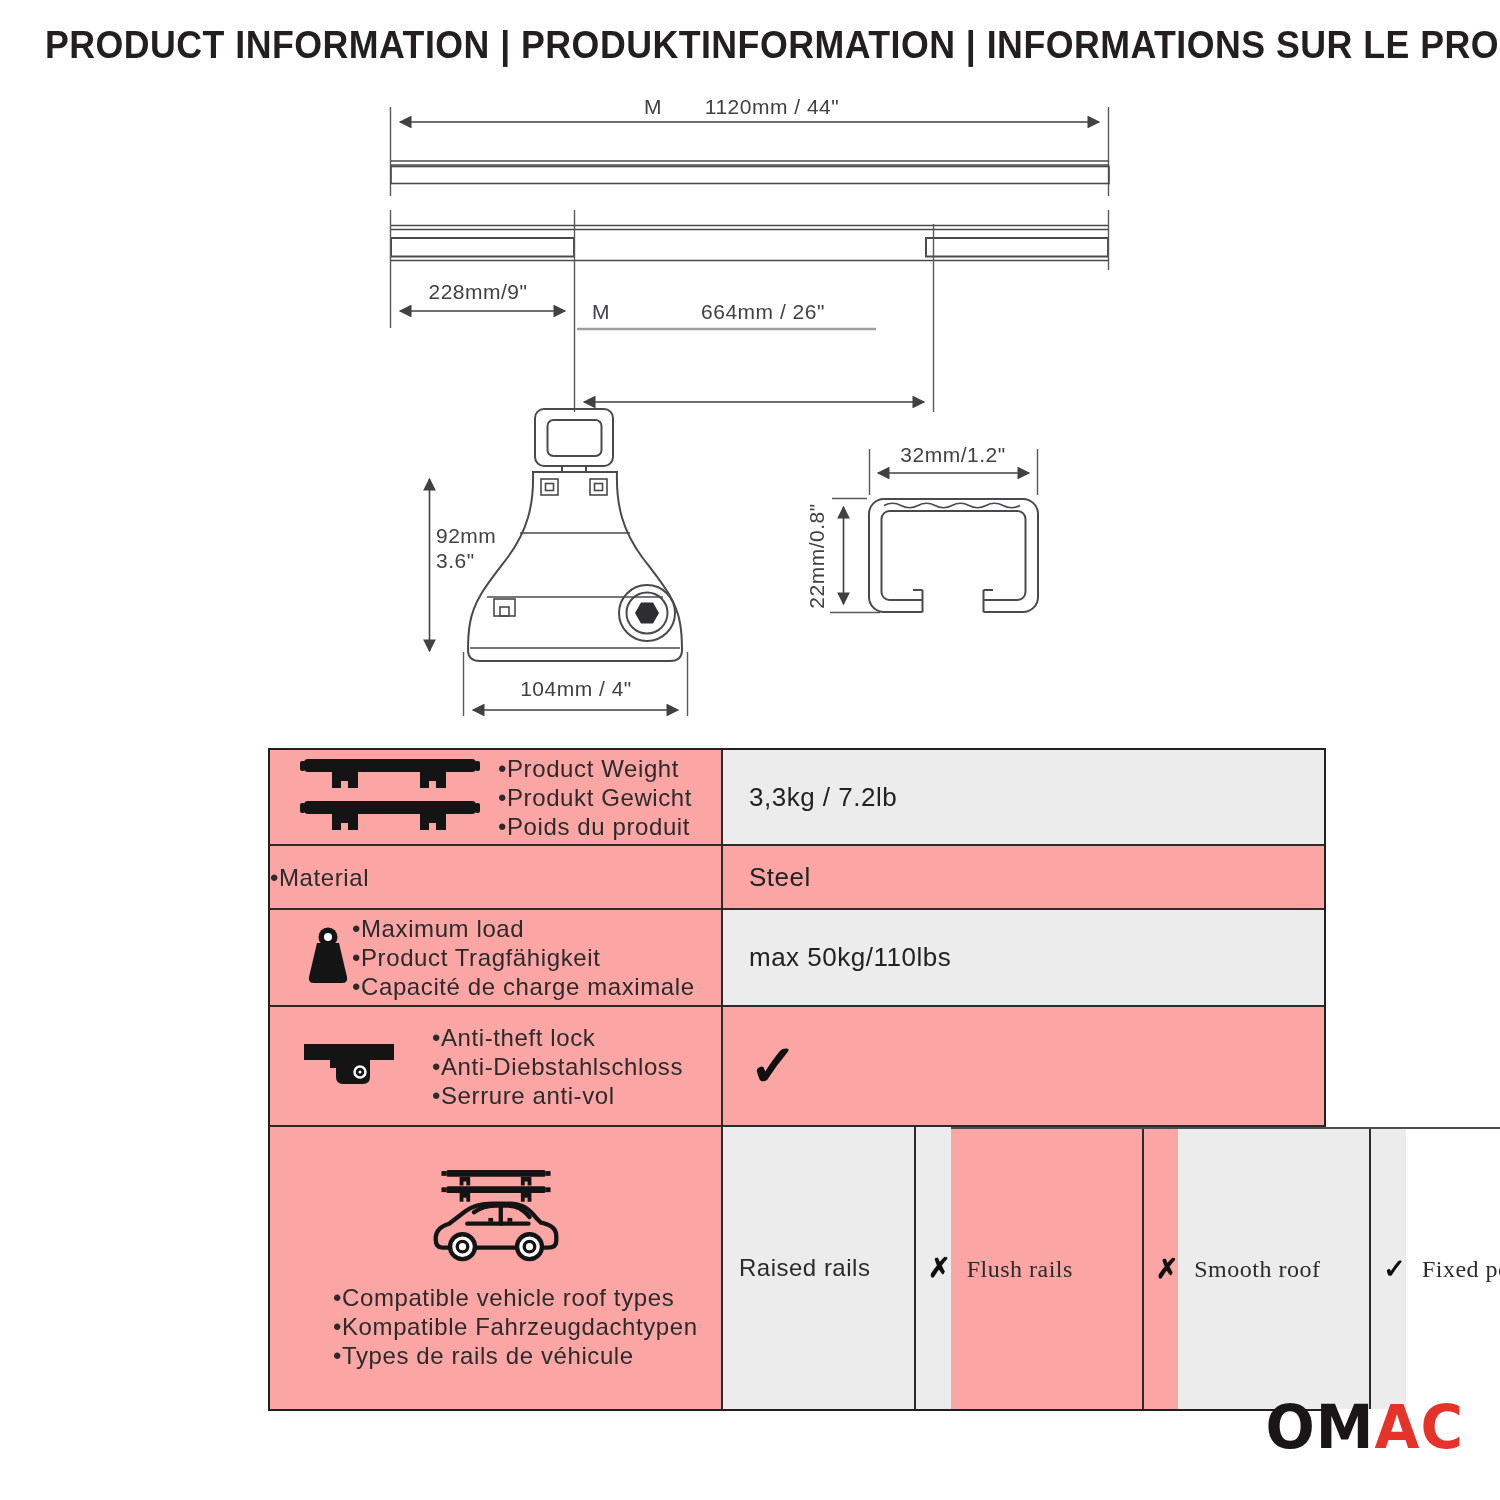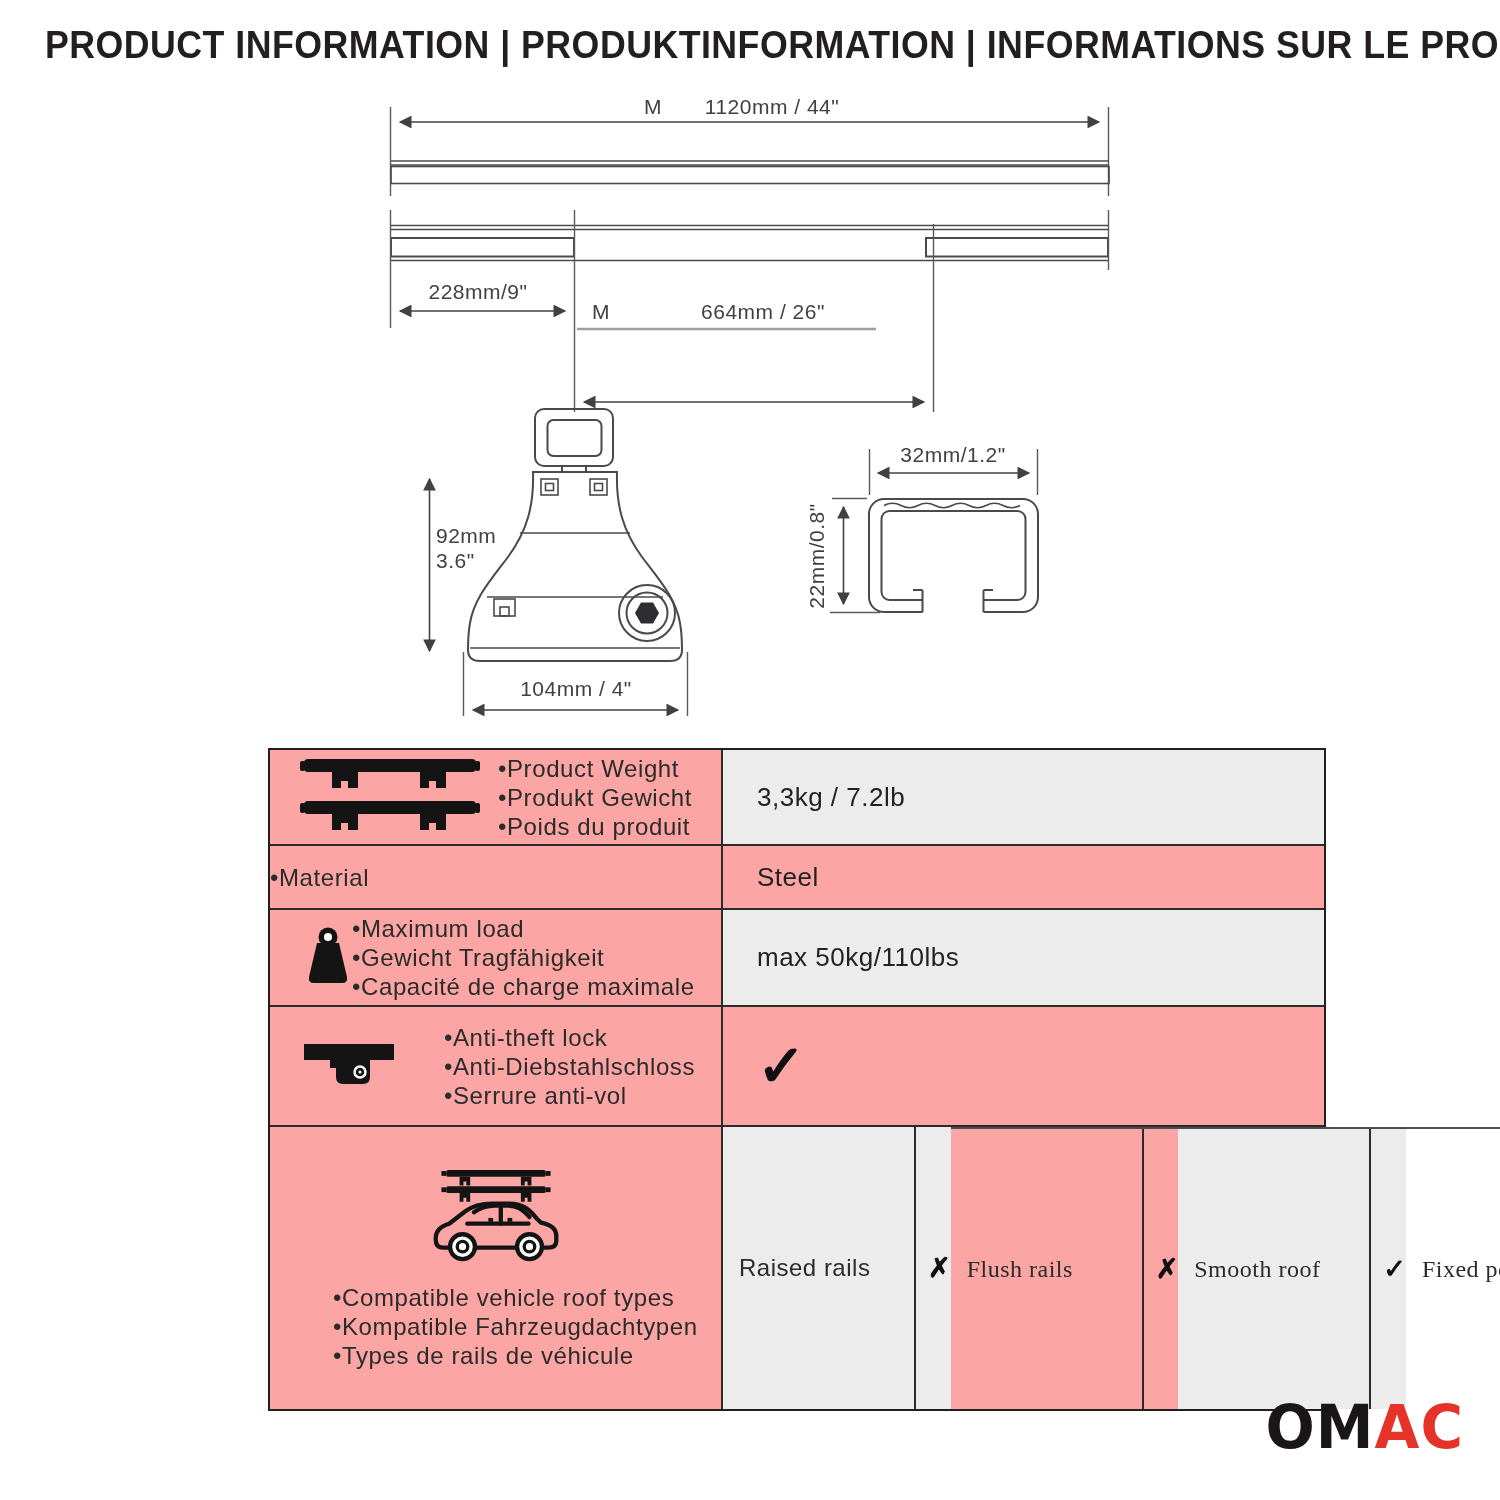--- a/index.html
+++ b/index.html
@@ -18,28 +18,28 @@
   .dimtxt{font-family:"Liberation Sans",sans-serif;font-size:21px;fill:#414042;letter-spacing:.5px;}
   .fillpart{fill:#2e2e30;stroke:none;}
   
   .spec-table{position:absolute;left:268px;top:748px;width:1054px;
               border:2.5px solid #231f20;box-sizing:content-box;background:#fca5a5;}
   .row{display:flex;align-items:stretch;border-top:2px solid #2b2b2c;}
   .row:first-child{border-top:none;}
   .r1{height:94px}.r2{height:62px}.r3{height:95px}.r4{height:118px}.r5{height:282px}
   .cell-label{width:451px;display:flex;align-items:center;box-sizing:border-box;flex:none;}
   .cell-value{flex:1;border-left:2px solid #2b2b2c;display:flex;align-items:center;
-              padding-left:34px;font-size:26px;letter-spacing:.5px;box-sizing:border-box;color:#222;}
+              padding-left:26px;font-size:26px;letter-spacing:.5px;box-sizing:border-box;color:#222;}
   .gray{background:#ececec;}
   .labels{display:flex;flex-direction:column;gap:2px;font-size:24px;line-height:27px;
           letter-spacing:.6px;color:#2b2b2b;}
   .p1{padding-left:30px;gap:18px;}
   .p2{}
   .p3{padding-left:34px;gap:0;}
-  .p4{padding-left:34px;gap:48px;border-radius:25px;}
+  .p4{padding-left:34px;gap:36px;border-radius:25px;}
   .cell-label.col{flex-direction:column;justify-content:center;align-items:stretch;}
   .cell-label.col .icon-wrap{margin:0 auto 14px auto;}
   .cell-label.col .labels{padding-left:63px;}
   .big-check{font-size:58px;font-weight:bold;color:#101010;line-height:1;}
   .roof-grid{flex:1;border-left:2px solid #2b2b2c;display:flex;}
   .roof-row{flex:1;display:flex;align-items:stretch;}
   .roof-row + .roof-row{border-top:2px solid #4d4d4f;font-family:Liberation Serif, serif;}
   .roof-label{width:193px;flex:none;border-right:2px solid #2b2b2c;display:flex;align-items:center;
               padding-left:16px;font-size:24px;letter-spacing:.5px;box-sizing:border-box;}
   .roof-mark{flex:1;display:flex;align-items:center;padding-left:12px;
@@ -187,21 +187,21 @@
       <div class="cell-label p3">
         <span class="icon-wrap">
           <svg width="48" height="60" viewBox="0 0 48 60">
             <circle cx="24" cy="11" r="9.5" fill="#141414"></circle>
             <circle cx="24" cy="11" r="4" fill="#fff"></circle>
             <path d="M13,17 h22 l8,34 q1,6 -5,6 h-28 q-6,0 -5,-6 z" fill="#141414"></path>
           </svg>
         </span>
         <div class="labels">
           <span>•Maximum load</span>
-          <span>•Gewicht Tragfähigkeit</span>
+          <span>•Product Tragfähigkeit</span>
           <span>•Capacité de charge maximale</span>
         </div>
       </div>
       <div class="cell-value gray">max 50kg/110lbs</div>
     </div>
 
     <div class="row r4">
       <div class="cell-label p4">
         <span class="icon-wrap">
           <svg width="92" height="56" viewBox="0 0 92 56">

